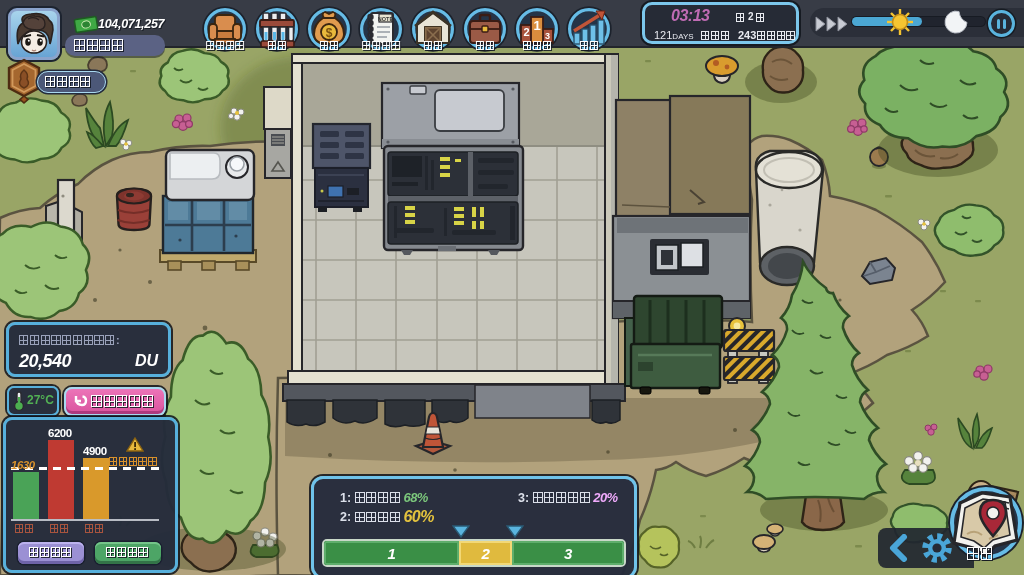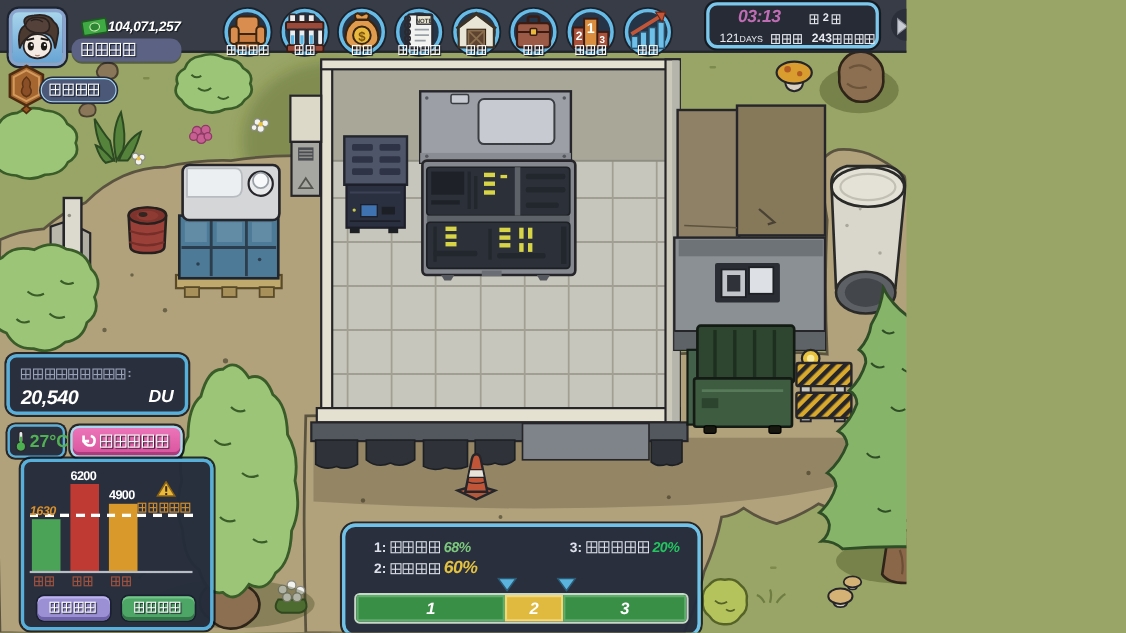--- a/index.html
+++ b/index.html
@@ -1,16 +1,16 @@
 <!DOCTYPE html>
 <html><head>
 <meta charset="utf-8">
 <style>
 html,body{margin:0;padding:0;background:#99a566;overflow:hidden}
-#stage{position:relative;width:824px;height:575px;overflow:hidden;font-family:"Liberation Sans",sans-serif}
+#stage{position:relative;width:1024px;height:575px;overflow:hidden;font-family:"Liberation Sans",sans-serif}
 #stage *{box-sizing:border-box}
 .abs{position:absolute}
 .zh{display:inline-flex;align-items:center}
 .zh i{display:inline-block;width:.84em;height:.9em;margin-right:.14em;flex:none;
  border:.1em solid currentColor;
  background:
   linear-gradient(currentColor,currentColor) 50% 55%/100% .1em no-repeat,
   linear-gradient(currentColor,currentColor) 55% 0/.1em 100% no-repeat;}
 .zh i:last-child{margin-right:0}
 .osh{filter:drop-shadow(1px 1px 0 rgba(18,22,30,.85))}
@@ -755,38 +755,38 @@
 <div class="abs num" style="left:10px;top:26px;font-size:18px;color:#fff">20,540</div>
 <div class="abs" style="right:10px;top:27px;font-size:16px;font-weight:bold;color:#fff;font-style:italic">DU</div>
 </div>
 
 <div class="abs panel" style="left:7px;top:386px;width:52px;height:30px;border-width:2px;border-radius:7px">
 <svg class="abs" style="left:3px;top:2px" width="14" height="22" viewBox="0 0 14 22">
 <rect x="5" y="2" width="4" height="12" rx="2" fill="#e8eaec" stroke="#2a2a30" stroke-width="1.4"></rect>
 <circle cx="7" cy="16" r="4.4" fill="#4caf50" stroke="#2a2a30" stroke-width="1.4"></circle>
 <rect x="6" y="7" width="2" height="8" fill="#4caf50"></rect>
 </svg>
-<div class="abs" style="left:18px;top:5px;font-size:16px;font-weight:bold;color:#52b054">27°C</div>
+<div class="abs" style="left:18px;top:5px;font-size:12px;font-weight:bold;color:#52b054">27°C</div>
 </div>
 
 <div class="abs" style="left:64px;top:387px;width:102px;height:29px;background:linear-gradient(#ec74b8,#d9549e);border:2px solid #a8d8f0;border-radius:8px;box-shadow:0 0 0 2px rgba(14,18,26,.85),inset 0 -3px 0 rgba(120,24,84,.45)">
 <svg class="abs" style="left:6px;top:4px" width="16" height="16" viewBox="0 0 16 16">
 <path d="M4,3 L4,8 L9,8" fill="none" stroke="#fff" stroke-width="2.4"></path>
 <path d="M4,7 Q5,12 10,12 Q14,12 14,7.5 Q14,4 10.5,3.4" fill="none" stroke="#fff" stroke-width="2.4"></path>
 </svg>
 <div class="abs zh osh" style="left:25px;top:6px;font-size:13px;color:#fff">
         <i></i>
         <i></i>
         <i></i>
         <i></i>
         <i></i>
       </div>
 </div>
 
-<div class="abs panel" style="left:19px;top:417px;width:175px;height:156px">
+<div class="abs panel" style="left:3px;top:417px;width:175px;height:156px">
 
 <div class="abs" style="left:7px;top:52px;width:26px;height:48px;background:#4aa357"></div>
 
 <div class="abs" style="left:42px;top:20px;width:26px;height:80px;background:#bf3a32"></div>
 
 <div class="abs" style="left:77px;top:38px;width:26px;height:62px;background:#d9992b"></div>
 
 <div class="abs" style="left:5px;top:99px;width:148px;height:2px;background:#b8bcc4"></div>
 
 <div class="abs" style="left:5px;top:47px;width:152px;height:3px;background:repeating-linear-gradient(to right,#fff 0 8px,transparent 8px 14px)"></div>
@@ -844,21 +844,21 @@
           <i></i>
           <i></i>
           <i></i>
         </span>&nbsp;<span class="num" style="color:#7cc87c;font-size:13px">68%</span></div>
 <div class="abs" style="left:204px;top:11px;font-size:12.5px;font-weight:bold;color:#dce0ea;display:flex;align-items:center">3:&nbsp;<span class="zh" style="font-size:12px">
           <i></i>
           <i></i>
           <i></i>
           <i></i>
           <i></i>
-        </span>&nbsp;<span class="num" style="color:#22c55e;font-size:13px">20%</span></div>
+        </span>&nbsp;<span class="num" style="color:#f0abfc;font-size:13px">20%</span></div>
 <div class="abs" style="left:26px;top:29px;font-size:12.5px;font-weight:bold;color:#dce0ea;display:flex;align-items:center">2:&nbsp;<span class="zh" style="font-size:12px">
           <i></i>
           <i></i>
           <i></i>
           <i></i>
         </span>&nbsp;<span class="num" style="color:#e3c23e;font-size:16px">60%</span></div>
 
 <svg class="abs" style="left:138px;top:46px" width="18" height="13" viewBox="0 0 18 13">
         <path d="M1,1 H17 L9,12 Z" fill="#5ab4de" stroke="#2a5a74" stroke-width="1.4"></path>
       </svg>

